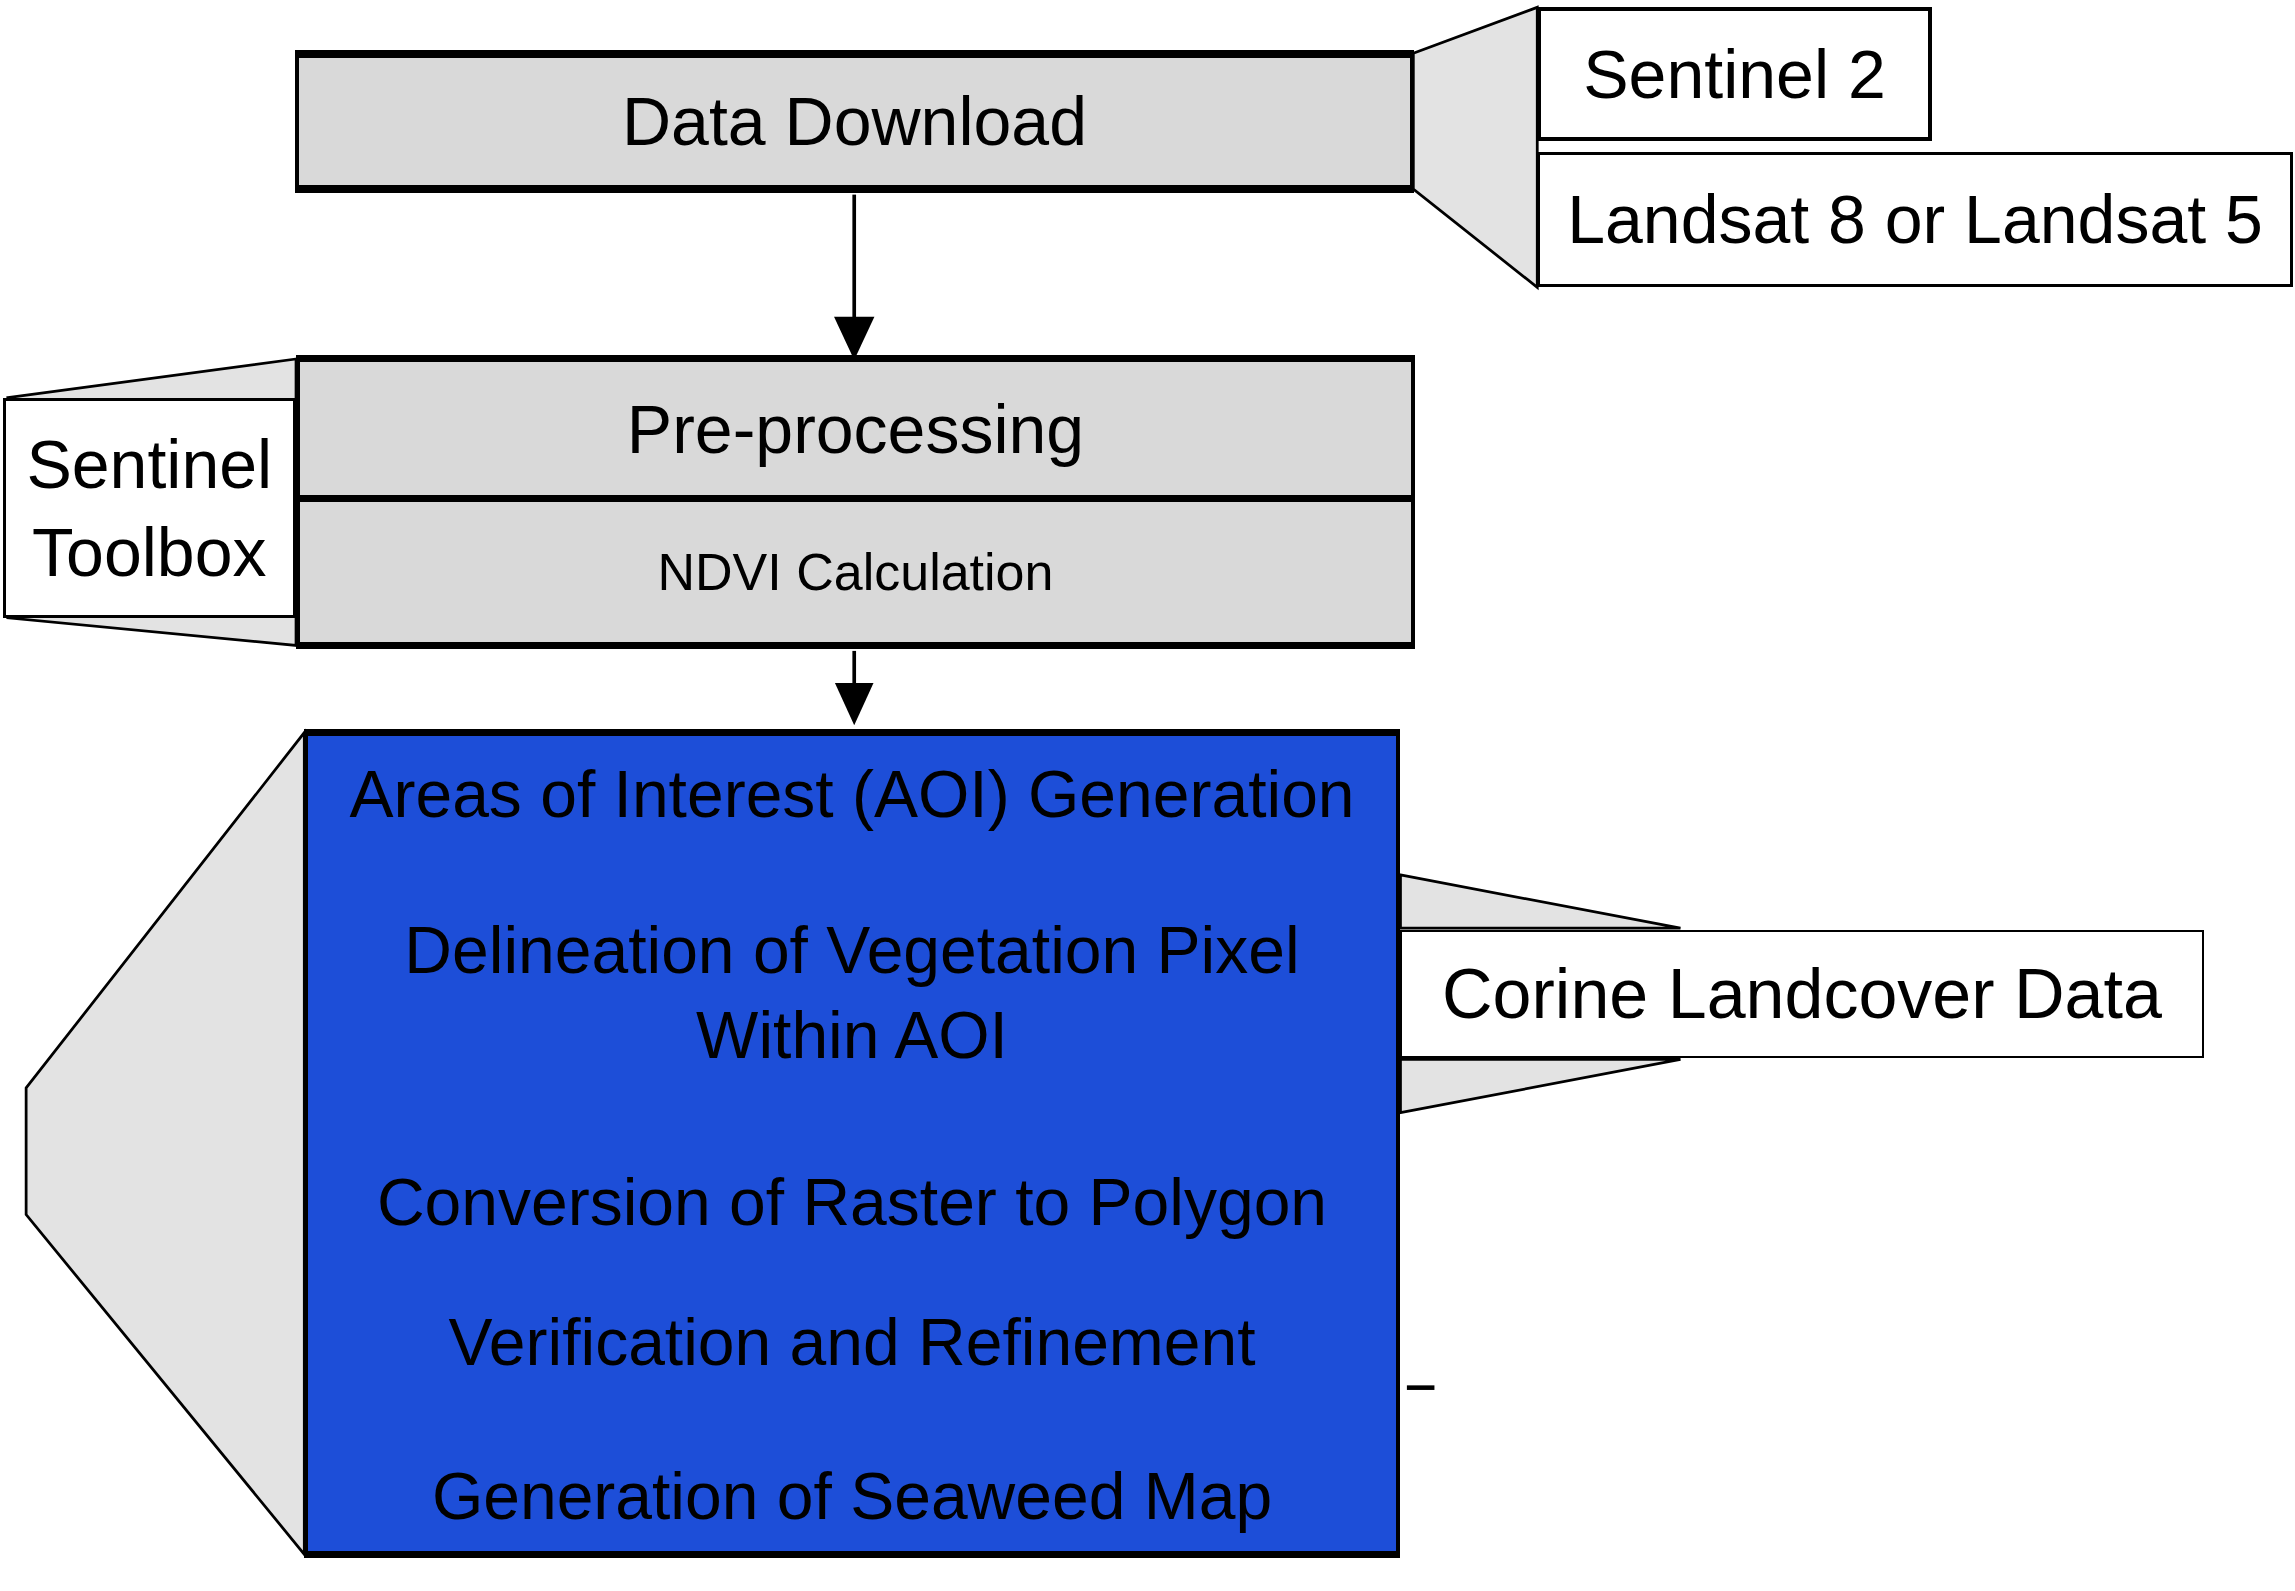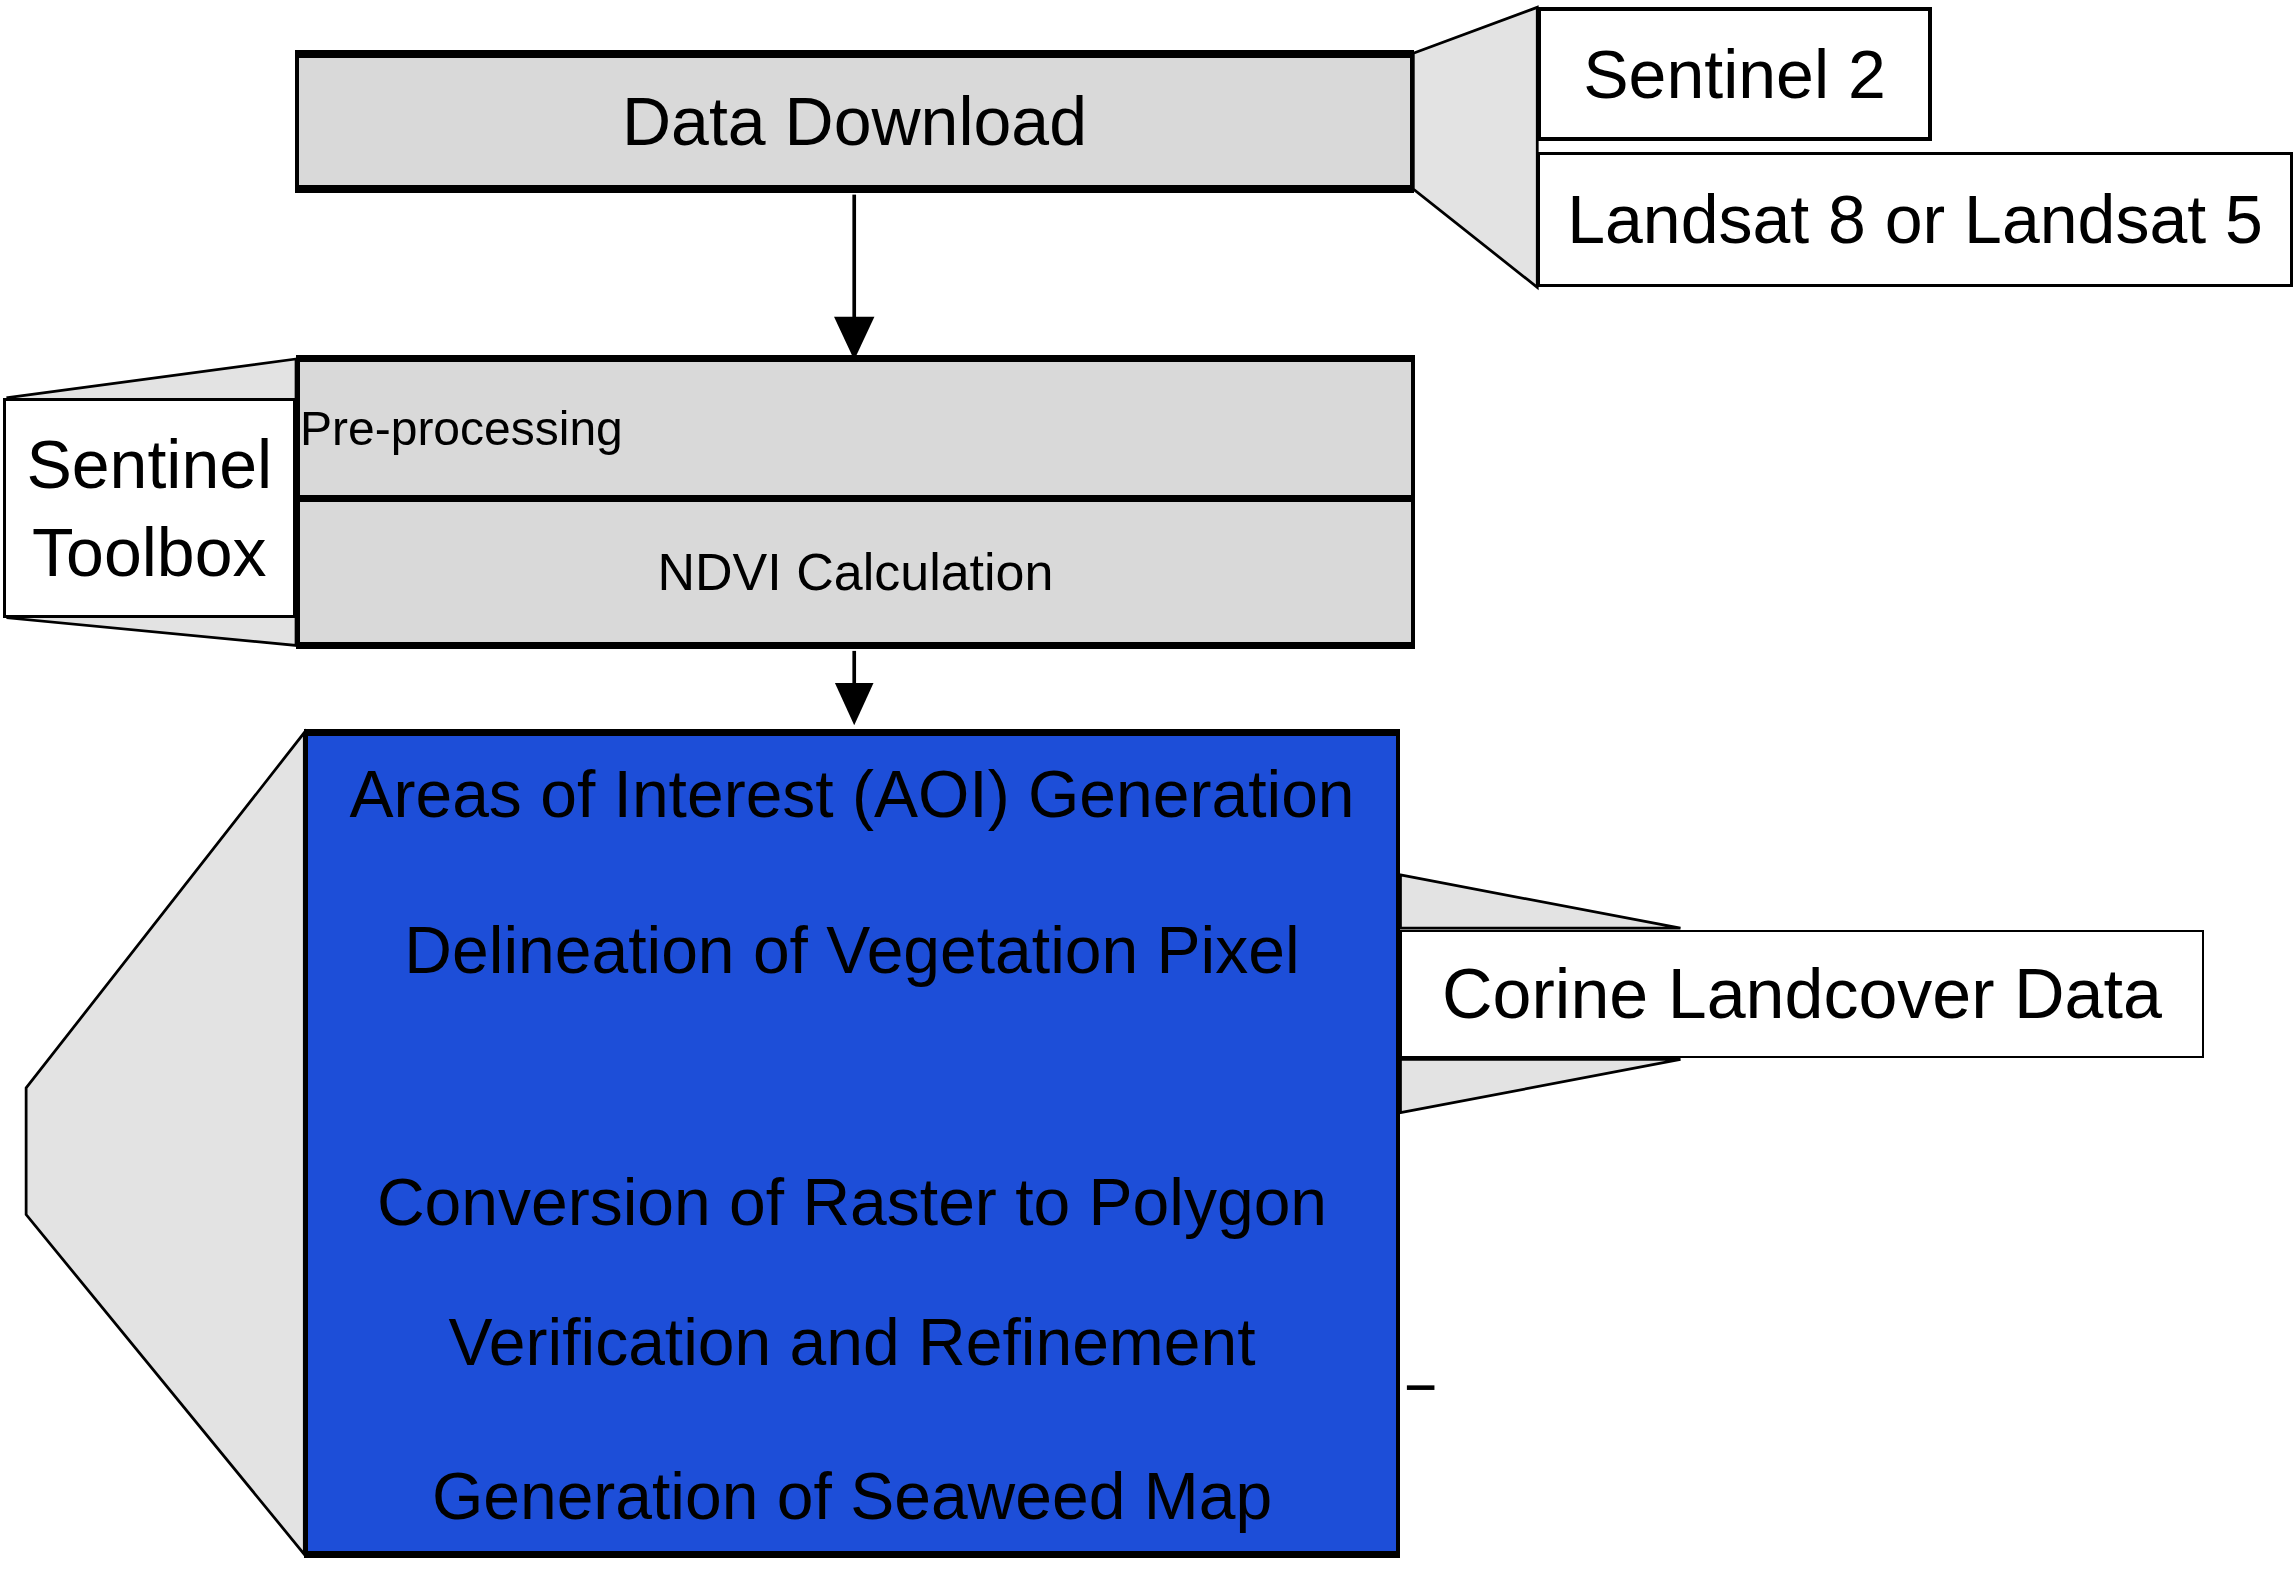--- a/index.html
+++ b/index.html
@@ -46,22 +46,22 @@
     position: absolute;
     left: 296px; top: 355px; width: 1119px; height: 294px;
     box-sizing: border-box;
     background: #d9d9d9;
     border: 4.6px solid #000000;
     border-top-width: 7.3px; border-bottom-width: 7.3px;
     display: flex; flex-direction: column;
   }
   .prep-row {
     flex: 0 0 133px;
-    display: flex; align-items: center; justify-content: flex-start;
-    font-size: 48px; white-space: nowrap; border-radius: 7px;
+    display: flex; align-items: center; justify-content: center;
+    font-size: 68px; white-space: nowrap; border-radius: 7px;
   }
   .ndvi-row {
     flex: 1 1 auto;
     border-top: 7.3px solid #000000;
     display: flex; align-items: center; justify-content: center;
     font-size: 52px; white-space: nowrap;
   }
   
   .toolbox {
     left: 2.8px; top: 398px; width: 293px; height: 220px;
@@ -134,20 +134,21 @@
       <span>Pre-processing</span>
     </div>
     <div class="ndvi-row">
       <span>NDVI Calculation</span>
     </div>
   </div>
 
   <div class="big-box">
     <div class="wf-line wf-1">Areas of Interest (AOI) Generation</div>
     <div class="wf-line wf-2a">Delineation of Vegetation Pixel</div>
+    <div class="wf-line wf-2b">Within AOI</div>
     <div class="wf-line wf-3">Conversion of Raster to Polygon</div>
     <div class="wf-line wf-4">Verification and Refinement</div>
     <div class="wf-line wf-5">Generation of Seaweed Map</div>
   </div>
 
   <div class="box white-box corine">
     <span>Corine Landcover Data</span>
   </div>
 
   <div class="box white-box sentinel2">

